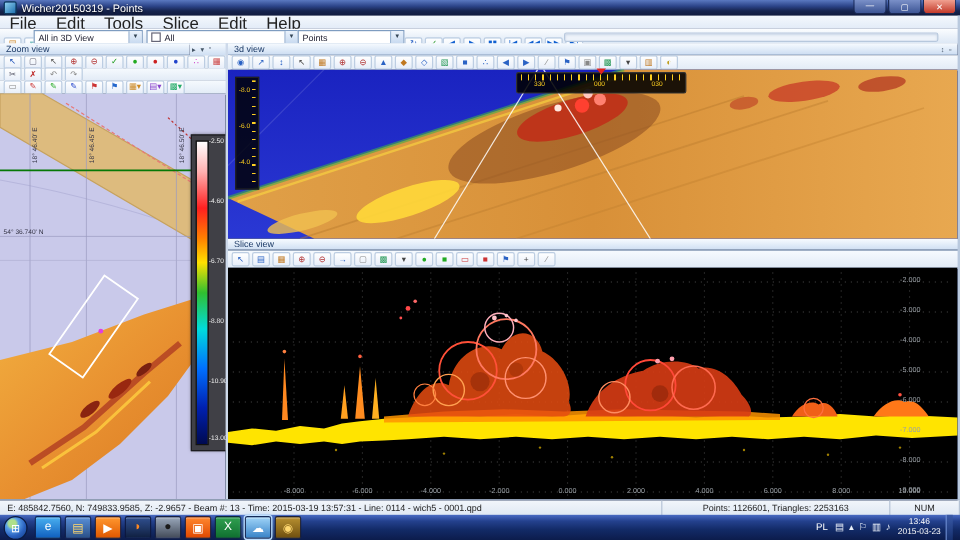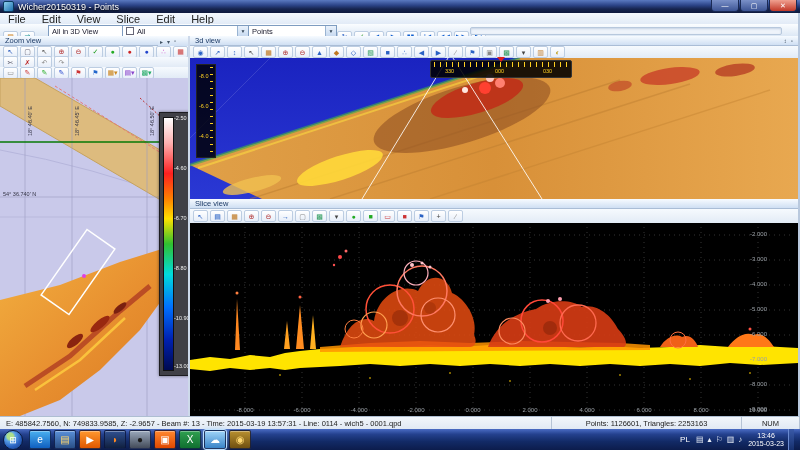--- a/index.html
+++ b/index.html
@@ -15,21 +15,21 @@
     background:linear-gradient(135deg,#8fd0f0,#1d6fae);border:1px solid #0b3a5e;}
   .title-text{text-shadow:0 1px 2px #000;white-space:nowrap;}
   .winbtns{position:absolute;right:3px;top:0;display:flex;gap:1px;}
   .winbtns span{width:26px;height:11px;display:flex;align-items:center;justify-content:center;
     font-size:7px;color:#fff;border:1px solid #1a2a55;border-top:none;
     border-radius:0 0 4px 4px;background:linear-gradient(#7a90c8,#3c5494);}
   .winbtns span[data-name="close-button"]{background:linear-gradient(#f0a090,#c23828);}
   
   .menubar{left:0;top:13px;width:800px;height:11px;background:linear-gradient(#f4f8fd,#e2ebf7);
     border-bottom:1px solid #c5d3e6;display:flex;align-items:center;}
-  .menu-item{font-size:11px;color:#222;padding:0 8px;cursor:default;text-align:right;}
+  .menu-item{font-size:14px;color:#222;padding:0 8px;cursor:default;text-align:right;}
   .toolbar-main{left:0;top:24px;width:800px;height:12px;
     background:linear-gradient(#fbfdff,#dde8f5);border-bottom:1px solid #c0cfe2;}
   .tbi{display:inline-flex;align-items:center;justify-content:center;
     width:13px;height:10px;font-size:7px;line-height:1;
     background:linear-gradient(#ffffff,#e7eef9);border:1px solid #bccde2;border-radius:2px;margin:0 1px;}
   .dd{position:absolute;height:10px;background:#fff;border:1px solid #7e9cc0;
     display:flex;align-items:center;font-size:7.5px;color:#223;padding-left:3px;}
   .dd .arrow{margin-left:auto;width:10px;height:100%;display:flex;align-items:center;justify-content:center;
     font-size:5px;color:#345;background:linear-gradient(#eaf2fc,#c8daf0);border-left:1px solid #9ab4d2;}
   .cb{width:6px;height:6px;border:1px solid #667;background:#fff;margin-right:3px;}
@@ -97,29 +97,29 @@
     <span class="winbtns" data-name="window-controls">
         <span data-name="minimize-button">—</span>
         <span data-name="maximize-button">▢</span>
         <span data-name="close-button">✕</span>
       </span>
   </div>
 
   <div class="abs menubar" data-name="menu-bar">
       <span class="menu-item" data-name="menu-file">File</span>
       <span class="menu-item" data-name="menu-edit">Edit</span>
-      <span class="menu-item" data-name="menu-view">View</span>
+      <span class="menu-item" data-name="menu-view">Tools</span>
       <span class="menu-item" data-name="menu-slice">Slice</span>
       <span class="menu-item" data-name="menu-tools">Edit</span>
       <span class="menu-item" data-name="menu-help">Help</span>
     </div>
 
   <div class="abs toolbar-main" data-name="main-toolbar">
     <span class="abs" style="left:2px;top:1px;" data-name="file-toolbar-icons"><span class="tbi" data-name="open-icon" style="color: rgb(208, 136, 40);">▤</span><span class="tbi" data-name="export-icon" style="color: rgb(42, 154, 154);">⇄</span></span>
-    <span class="dd" style="left:48px;top:1px;width:86px;" data-name="view-select">
+    <span class="dd" style="left:28px;top:1px;width:86px;" data-name="view-select">
       <span data-name="view-select-value">All in 3D View</span>
       <span class="arrow" data-name="chevron-down-icon">▼</span>
     </span>
     <span class="dd" style="left:122px;top:1px;width:122px;" data-name="filter-combo">
       <span class="cb" data-name="filter-checkbox"></span>
       <span data-name="filter-label">All</span>
       <span class="arrow" data-name="chevron-down-icon">▼</span>
     </span>
     <span class="dd" style="left:248px;top:1px;width:84px;" data-name="layer-select">
       <span data-name="layer-select-value">Points</span>

